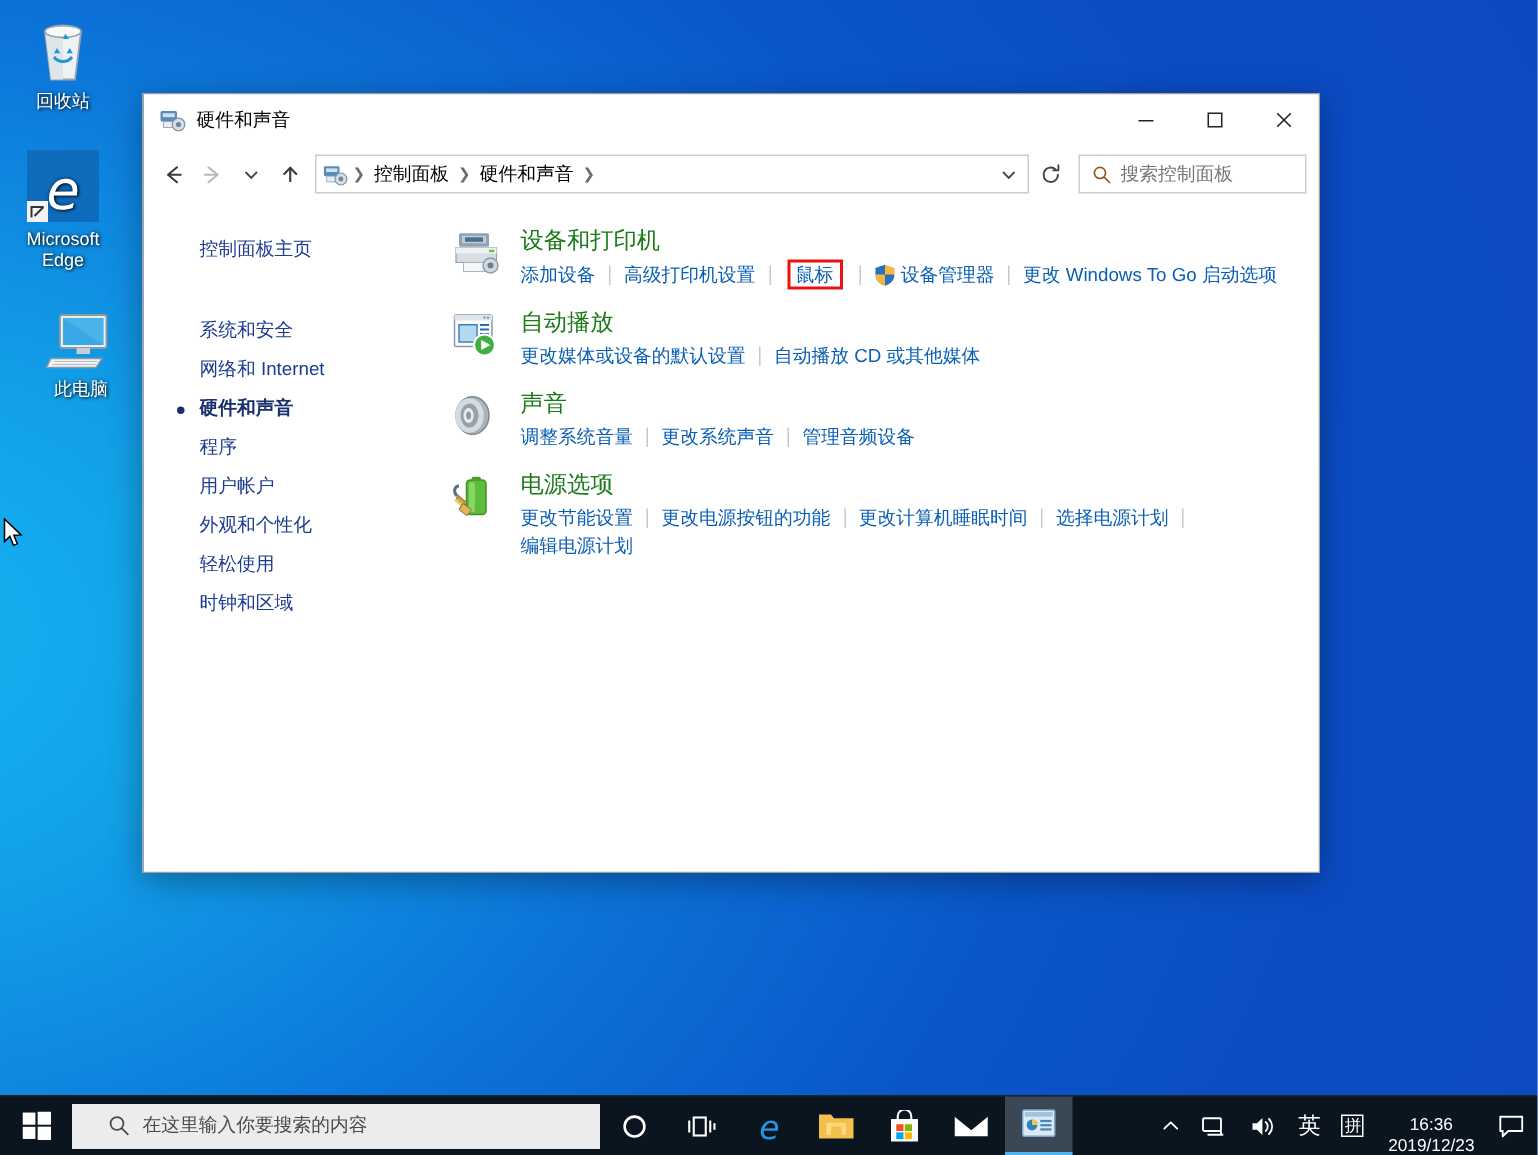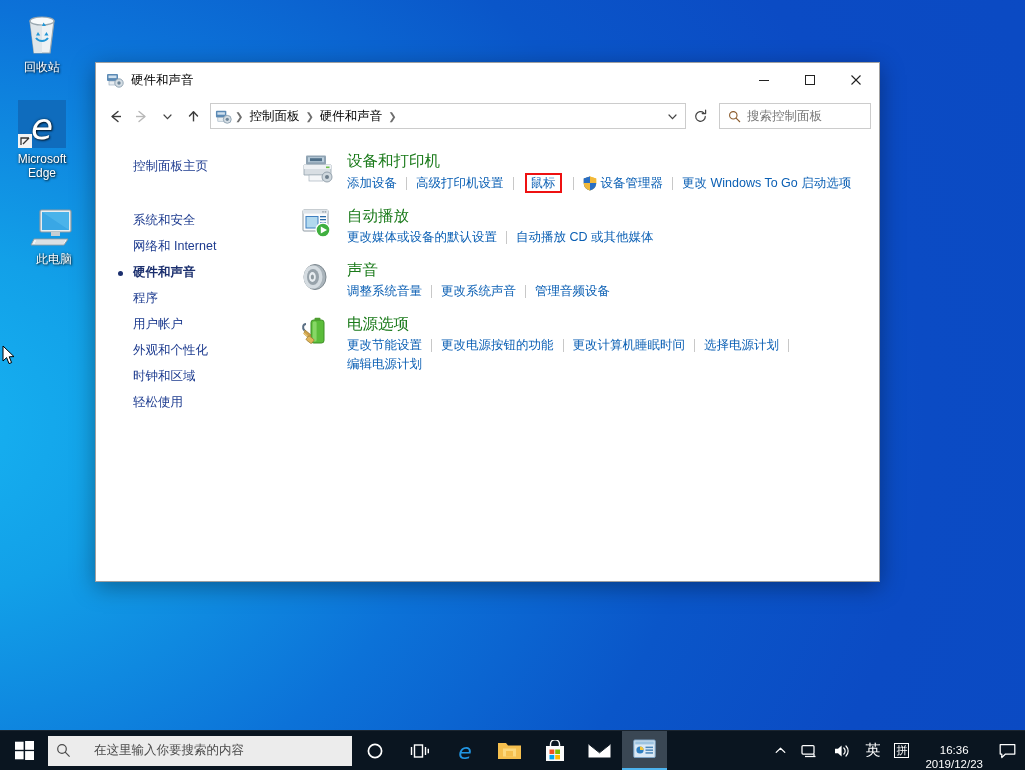--- a/index.html
+++ b/index.html
@@ -98,22 +98,22 @@
   .lnk-wrap{ display:inline-flex; align-items:center;}
 
   
   #taskbar{
     position:absolute; left:0; bottom:0; width:1025px; height:40px;
     background:#0a1520; display:flex; align-items:center;
     border-top:1px solid rgba(255,255,255,.07);
   }
   .startbtn{ width:48px;height:40px;display:flex;align-items:center;justify-content:center;cursor:default;}
   .tsearch{
-    width:304px;height:30px;background:#ececec;display:flex;align-items:center;
-    gap:23px;padding-left:8px;margin-left:0px;cursor:text;
+    width:352px;height:30px;background:#ececec;display:flex;align-items:center;
+    gap:8px;padding-left:24px;margin-left:0px;cursor:text;
   }
   .tsearch .ph{ font-size:12.5px;color:#4a4a4a;}
   .tbtn{ width:45px;height:40px;display:flex;align-items:center;justify-content:center;cursor:default;}
   .tbtn.active{ background:#3a4754; border-bottom:3px solid #4cb3ee;}
   .tray{ margin-left:auto; display:flex; align-items:center; height:40px; padding-right:2px;}
   .tray-item{ padding:0 7px;height:40px;display:flex;align-items:center;justify-content:center;cursor:default;color:#fff;}
   .clock{
     display:flex;flex-direction:column;align-items:center;justify-content:flex-end;
     color:#fff;font-size:11.5px;line-height:14px;padding:0 9px;height:40px;cursor:default;
   }
@@ -269,22 +269,22 @@
     <div class="wbody">
 
       <div class="sidebar">
         <div class="side-link head">控制面板主页</div>
         <div class="side-link">系统和安全</div>
         <div class="side-link">网络和 Internet</div>
         <div class="side-link active">硬件和声音</div>
         <div class="side-link">程序</div>
         <div class="side-link">用户帐户</div>
         <div class="side-link">外观和个性化</div>
+        <div class="side-link">轻松使用</div>
         <div class="side-link">时钟和区域</div>
-        <div class="side-link">轻松使用</div>
       </div>
 
       <div class="content">
 
         <div class="cat">
           <div class="cat-icon">
             <svg width="33" height="31" viewBox="0 0 33 31">
               <rect x="5" y="2.5" width="20" height="9" rx="1" fill="#8fa3b3"></rect>
               <rect x="7" y="4.2" width="16" height="5" fill="#b9cddb"></rect>
               <rect x="9" y="5.2" width="12" height="3" fill="#4f6f88"></rect>

